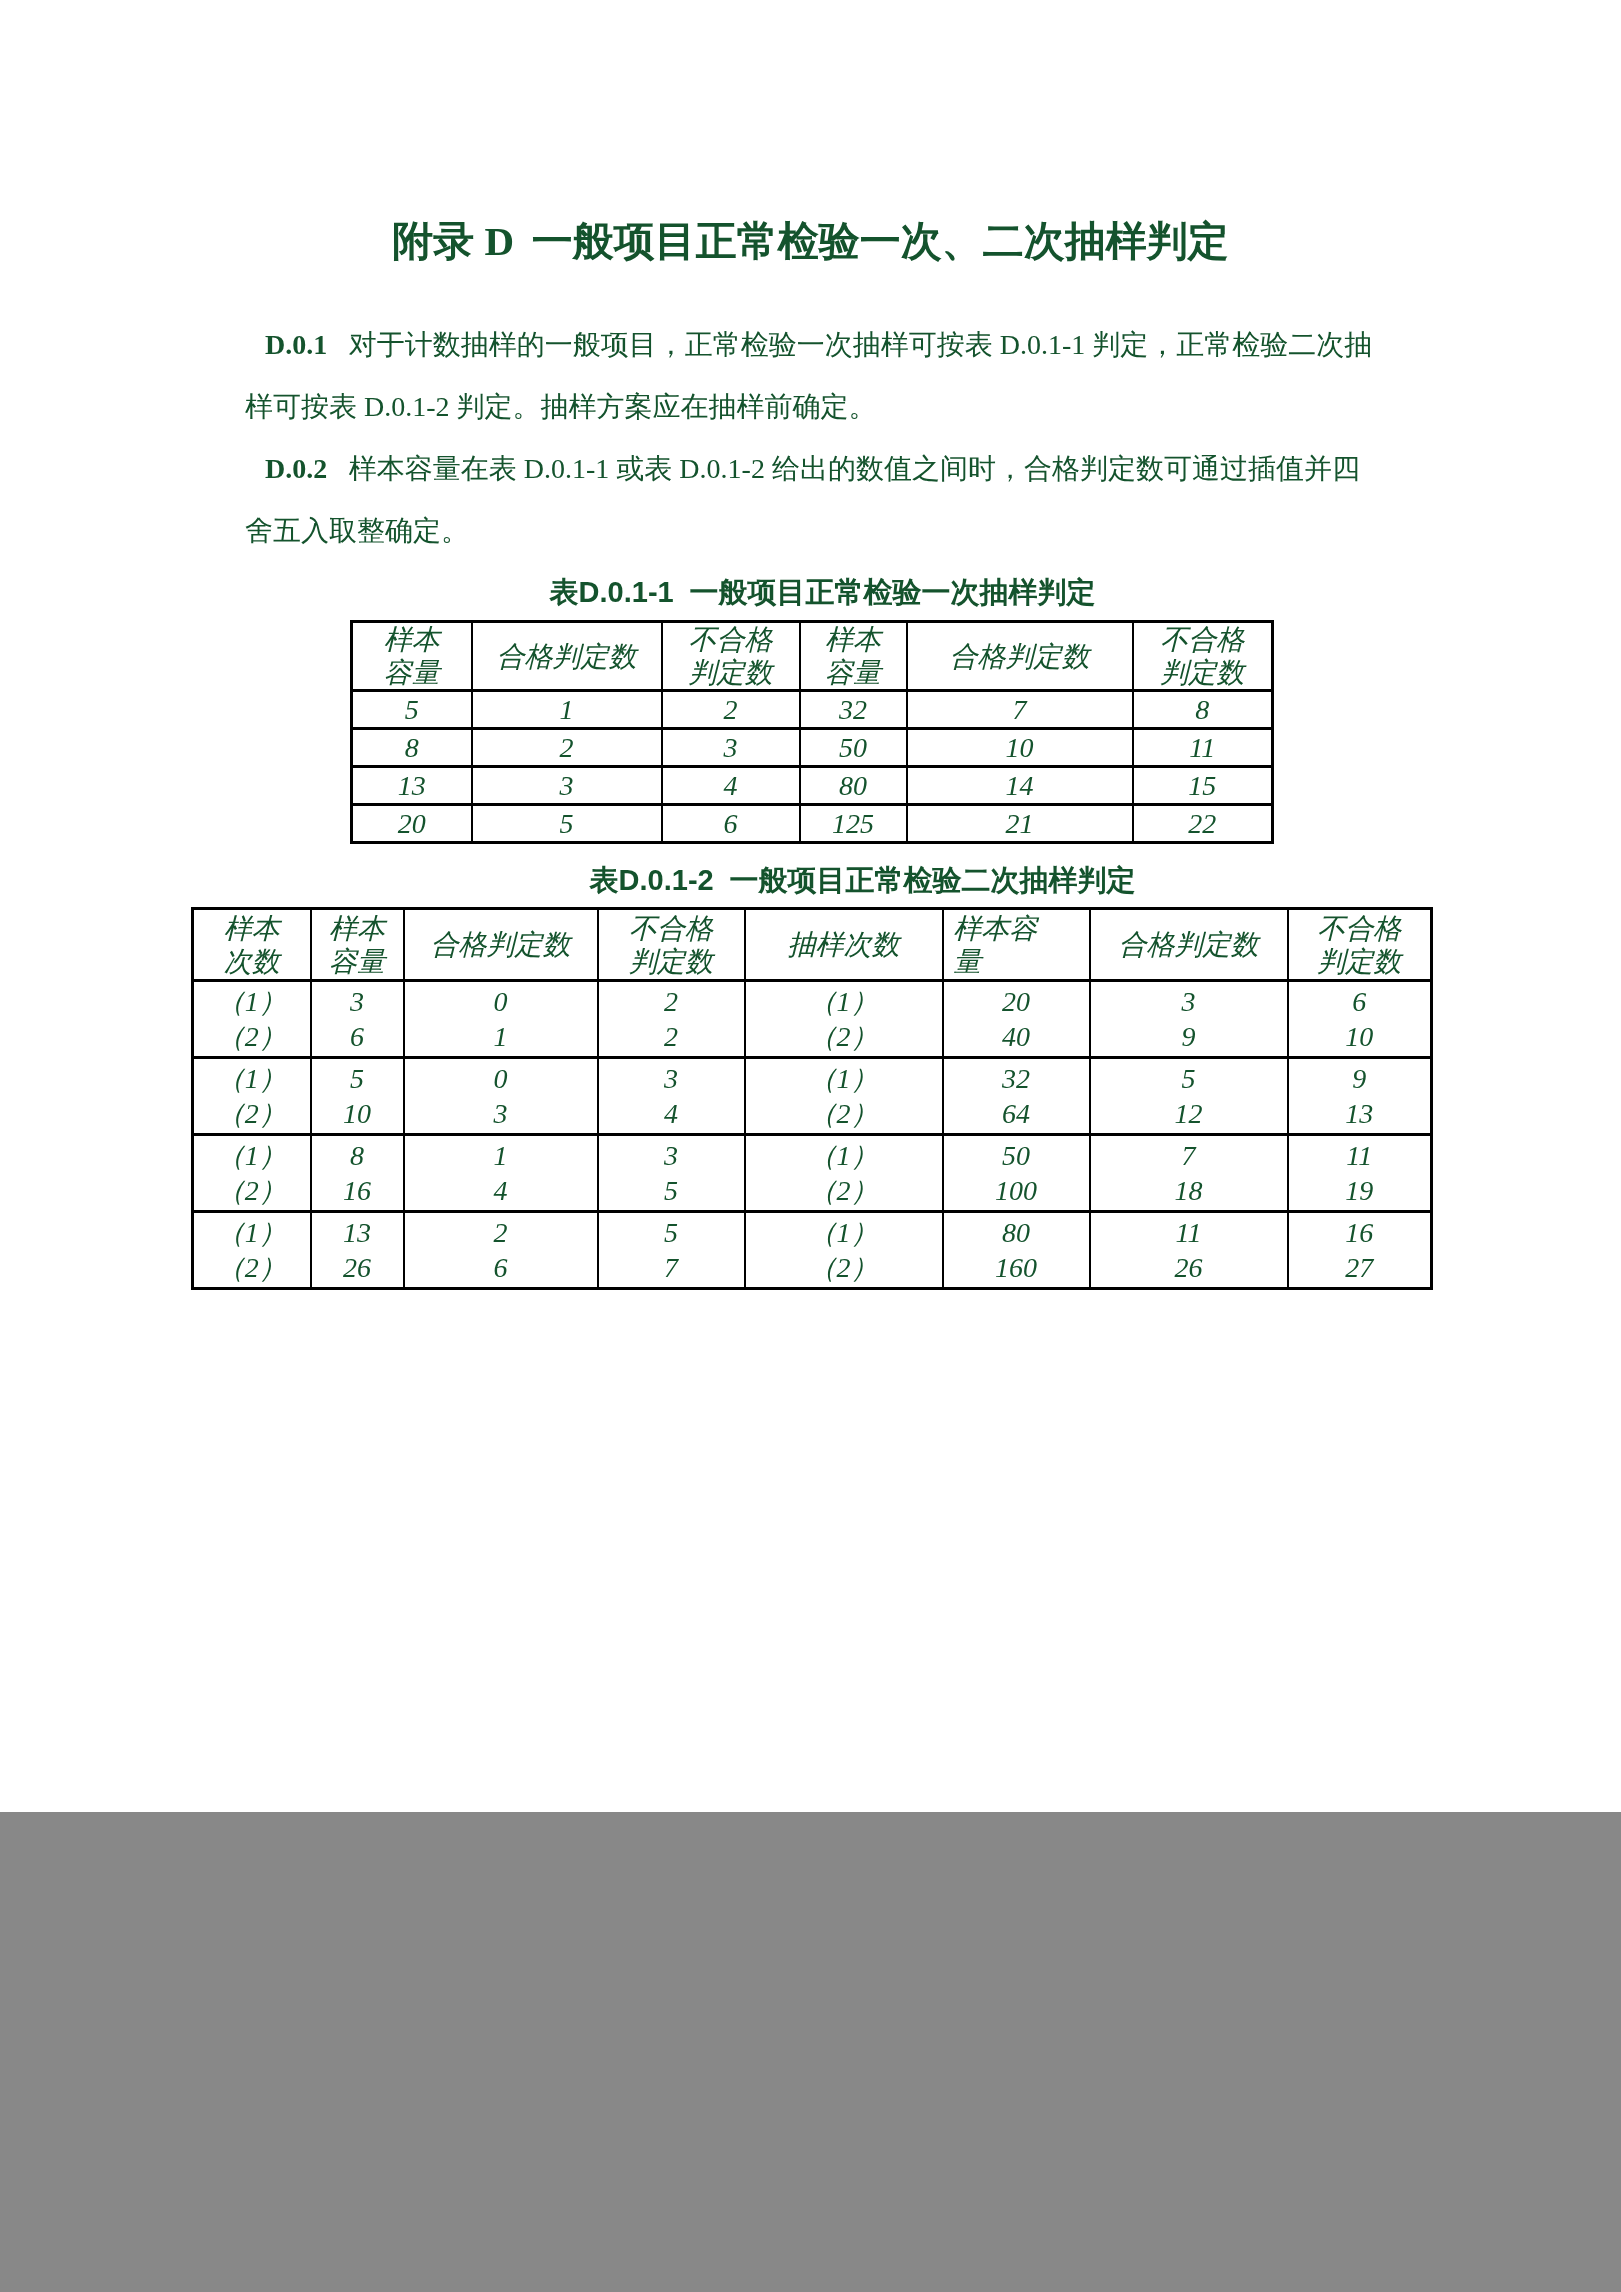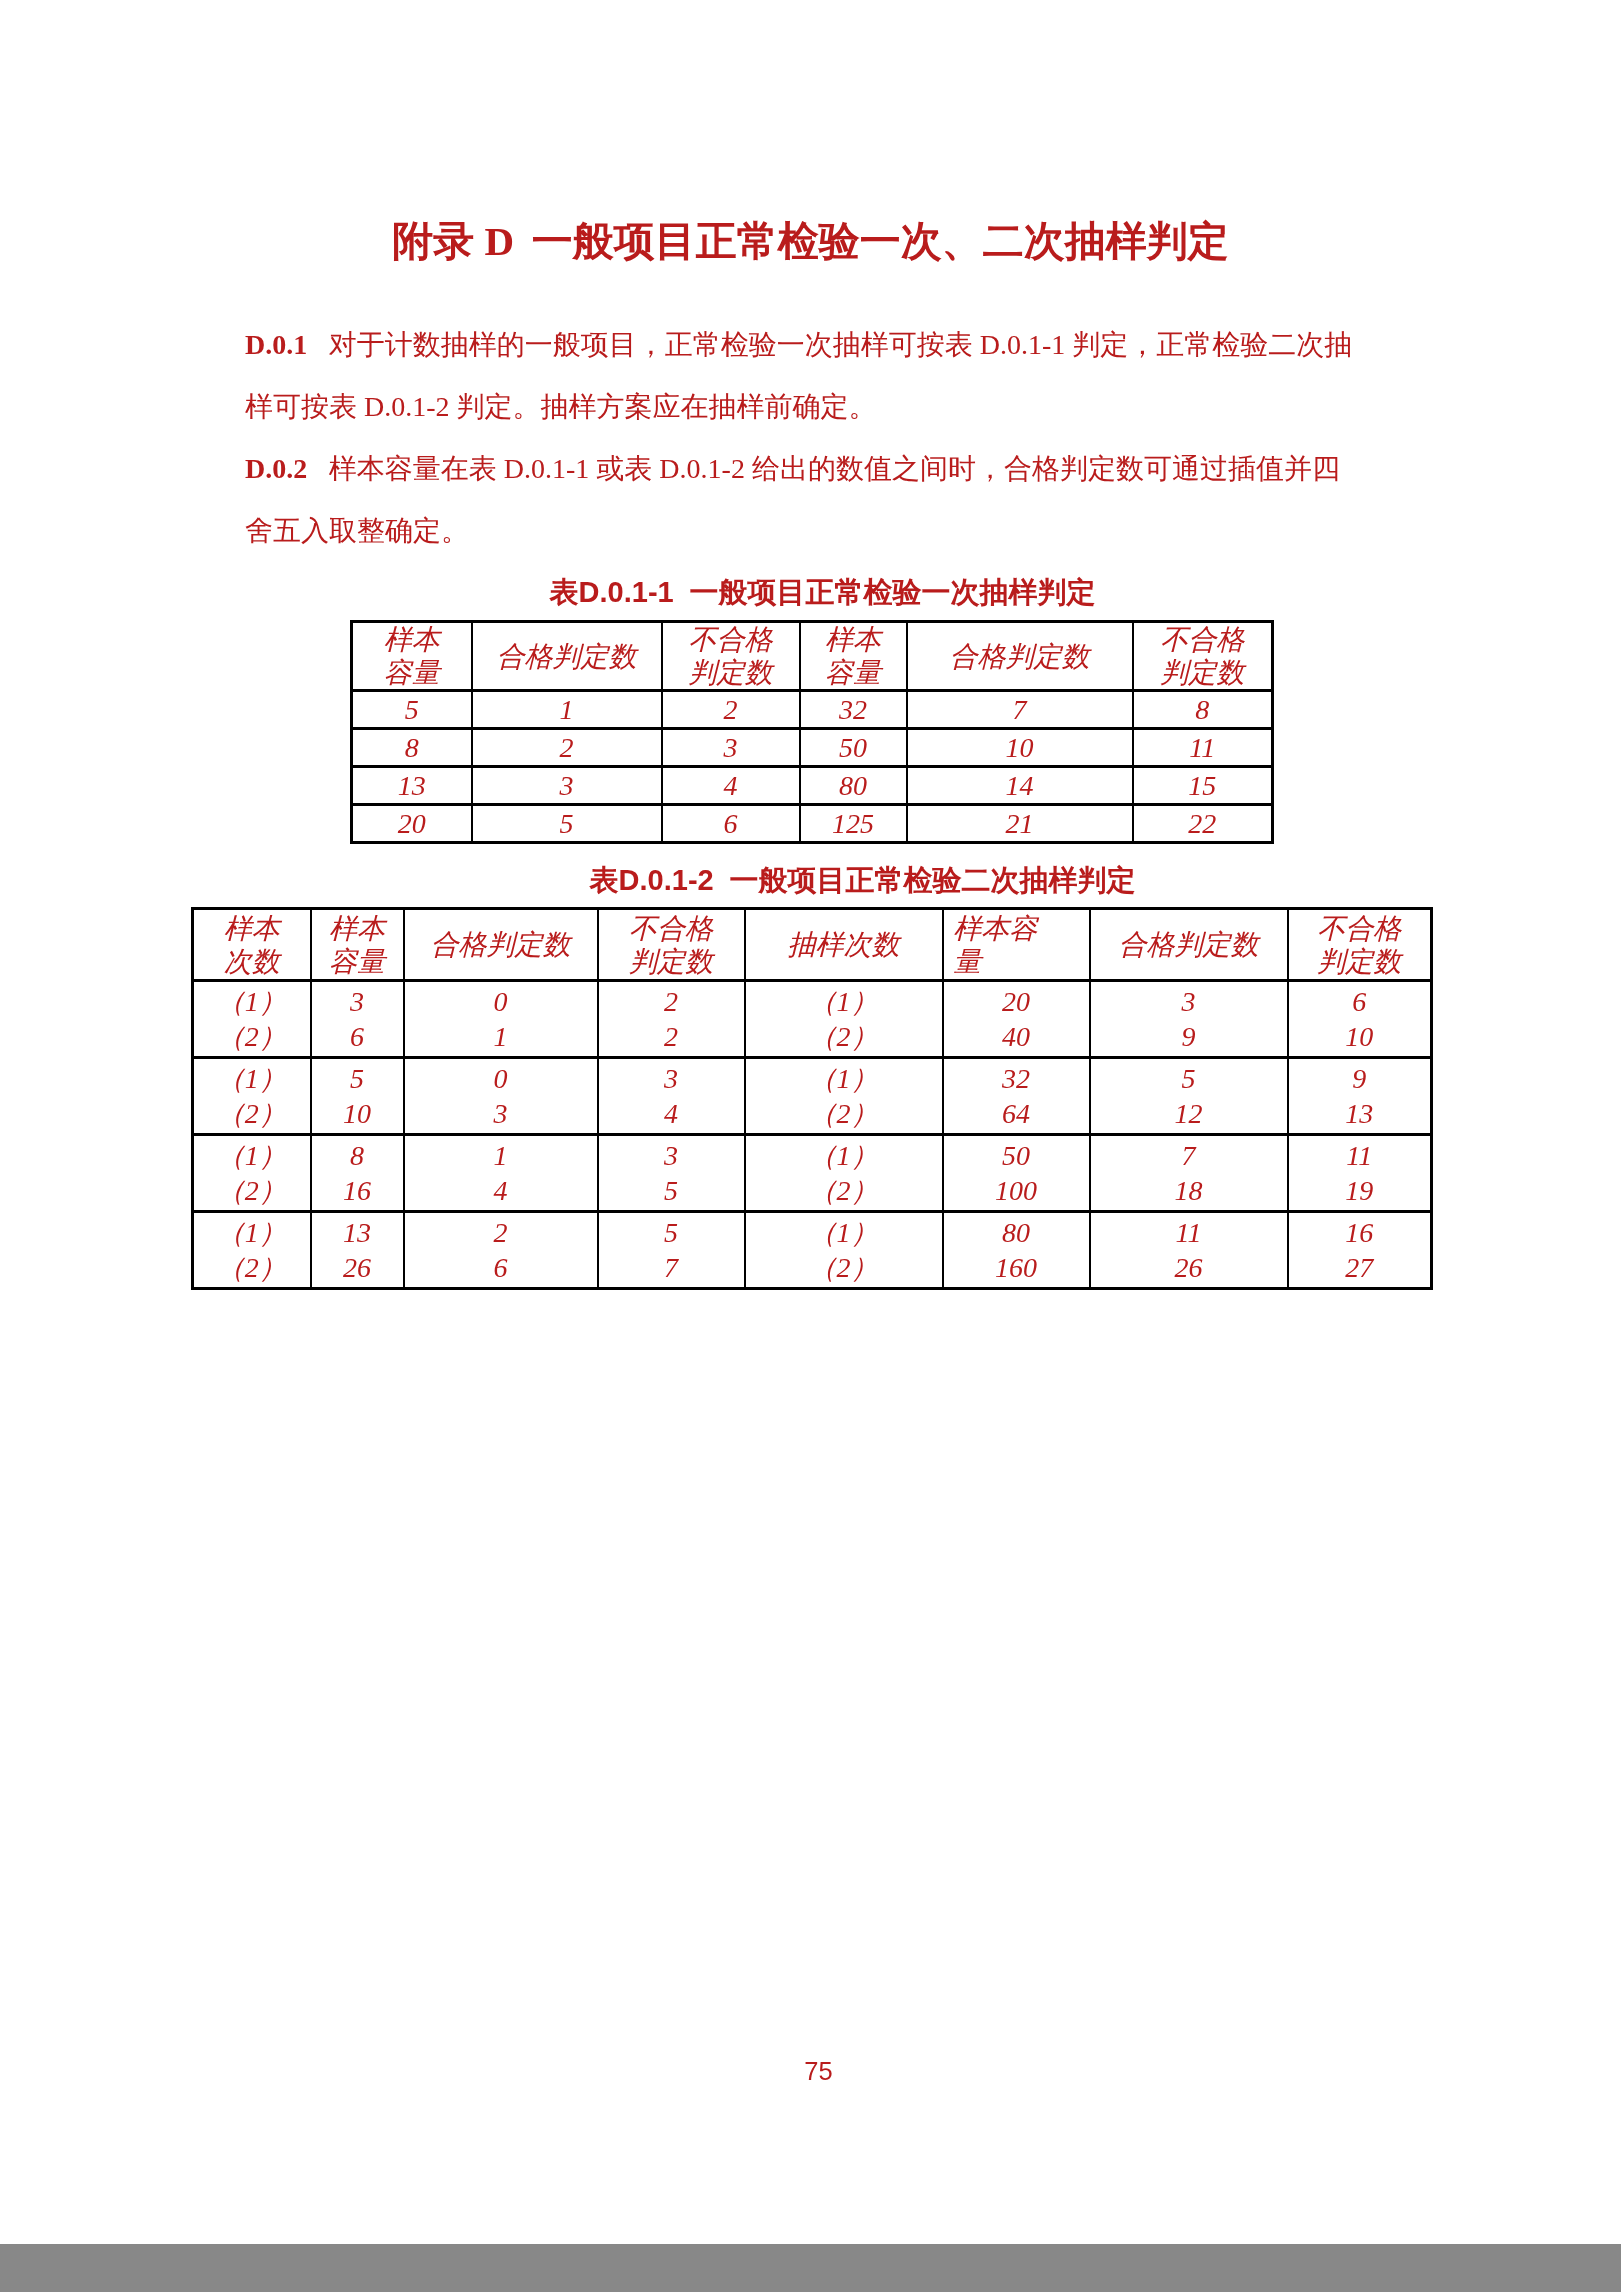--- a/index.html
+++ b/index.html
@@ -1,29 +1,29 @@
 <!DOCTYPE html>
 <html><head>
 <meta charset="utf-8">
 <style>
   html,body{margin:0;padding:0;background:#888;}
   .page{
-    position:relative;width:1621px;height:2244px;margin:0 auto;
+    position:relative;width:1621px;height:1812px;margin:0 auto;
     background:#ffffff;overflow:hidden;
-    font-family:"Liberation Serif","DejaVu Serif",serif;color:#b91c1c;
+    font-family:"Liberation Serif","DejaVu Serif",serif;color:#14532d;
   }
   .doc-title{
     position:absolute;top:216px;left:0;width:100%;
     text-align:center;font-weight:bold;font-size:41px;line-height:51px;
     white-space:nowrap;
   }
   .doc-title .gap{margin-right:17.6px;}
   .para{position:absolute;left:245px;width:1333px;font-size:28px;}
   .para .pline{line-height:62px;white-space:nowrap;}
-  .para .plabel{font-weight:bold;margin-right:21.6px;}
+  .para .plabel{font-weight:bold;margin-right:21.6px;margin-left:20px;}
   #para-d01{top:314px;}
   #para-d02{top:438px;}
   .tbl-caption{
     position:absolute;left:0;width:100%;text-align:center;
     font-family:"Liberation Sans","DejaVu Sans",sans-serif;
     font-weight:bold;font-size:29px;line-height:39px;white-space:nowrap;padding-left:12px;
   }
   .tbl-caption .gap{margin-right:15.7px;}
   #caption-t1{top:573px;}
   #caption-t2{top:861px;margin-left:40px;}

